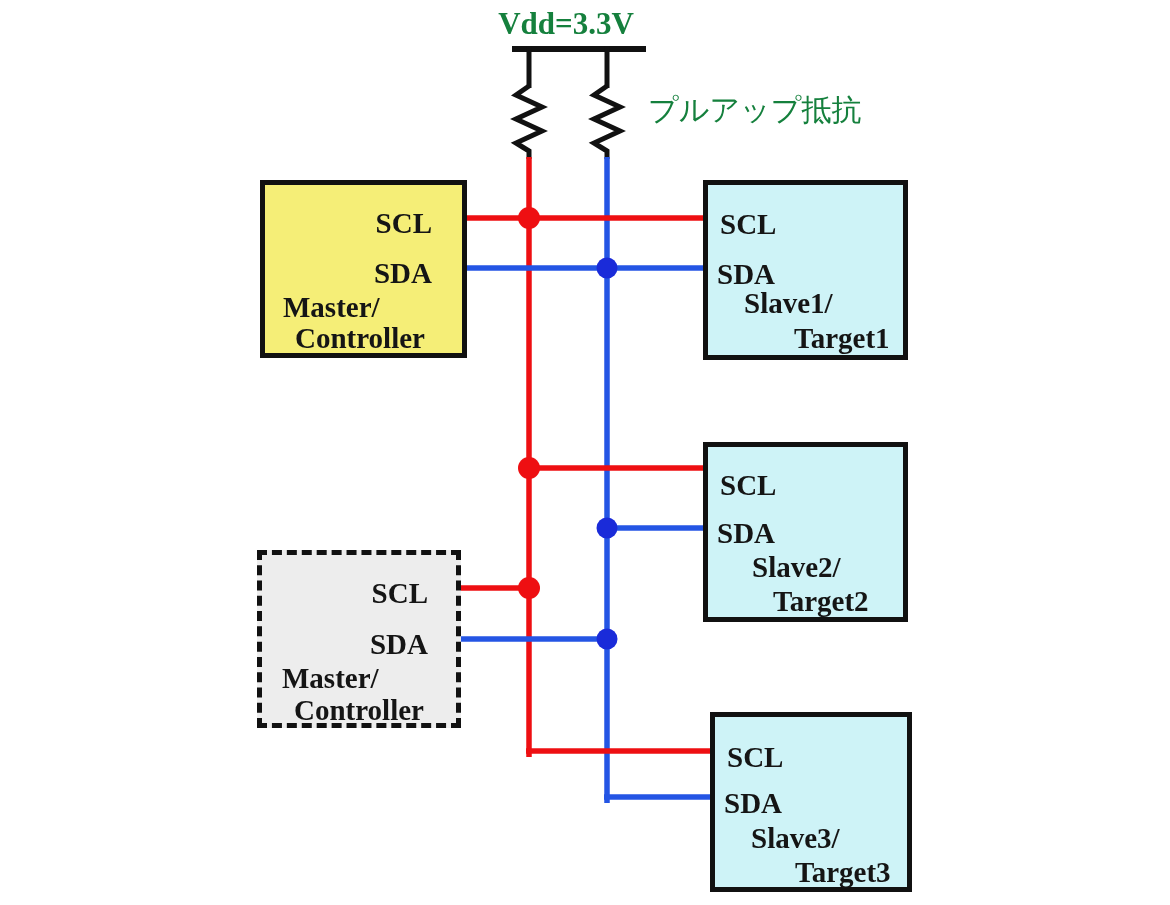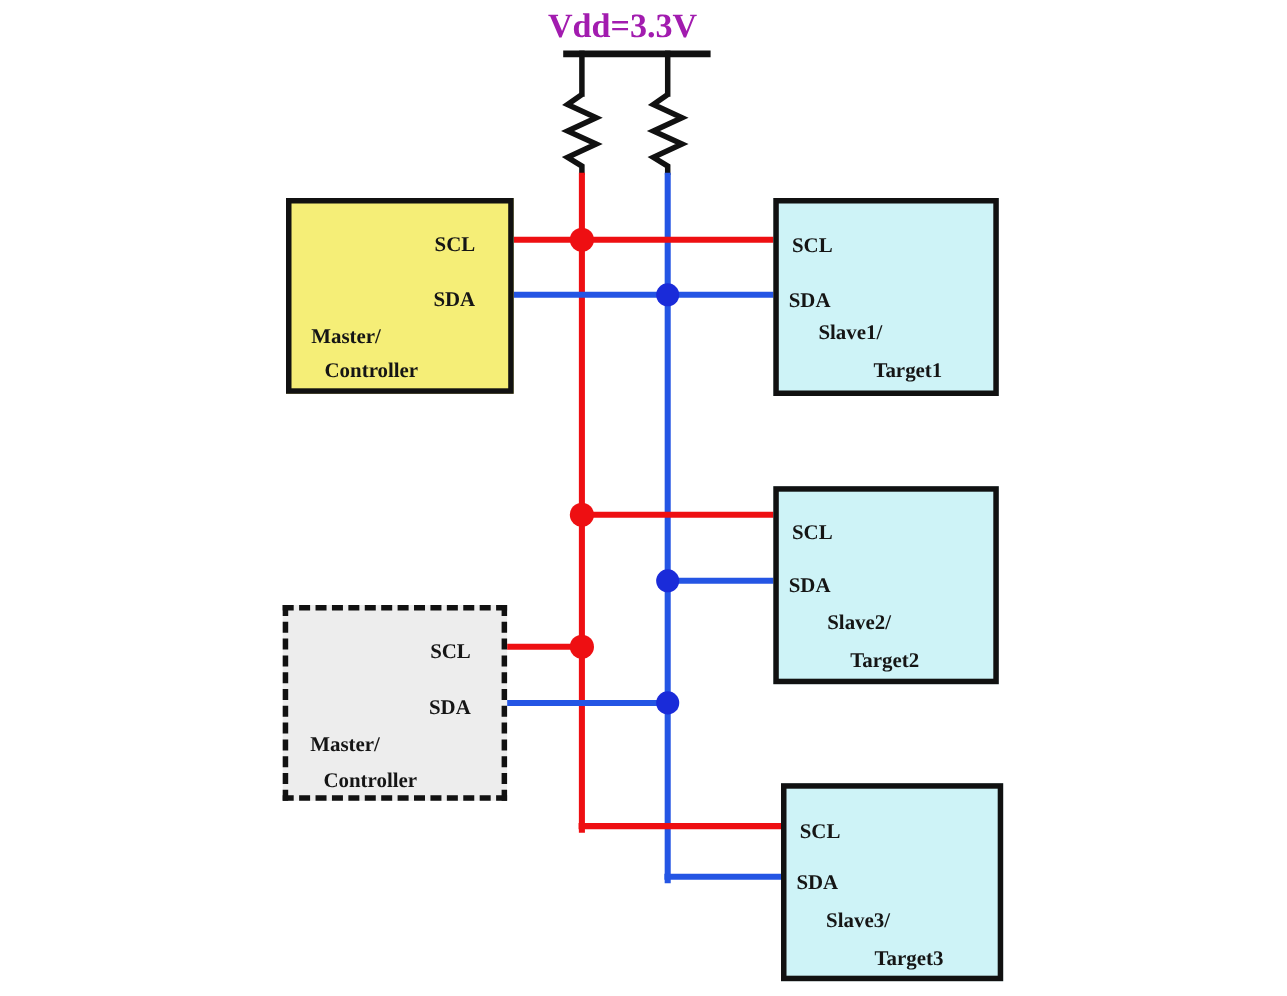--- a/index.html
+++ b/index.html
@@ -17,28 +17,28 @@
     border:5px solid #111111;
   }
   .box.master1{left:260px;top:180px;width:207px;height:178px;background:#f5ee77;}
   .box.slave1 {left:703px;top:180px;width:205px;height:180px;background:#cef3f7;}
   .box.slave2 {left:703px;top:442px;width:205px;height:180px;background:#cef3f7;}
   .box.master2{left:257px;top:550px;width:204px;height:178px;background:#ededed;border-style:dashed;}
   .box.slave3 {left:710px;top:712px;width:202px;height:180px;background:#cef3f7;}
   .box span{
     position:absolute;
     font-weight:bold;
-    font-size:19px;
+    font-size:29px;
     line-height:34px;
     color:#151515;
     white-space:nowrap;
   }
   .lbl{
     position:absolute;
-    color:#a21caf;
+    color:#15803d;
     white-space:nowrap;
   }
   .vdd-label{
     left:496px;top:6px;width:140px;
     text-align:center;
     font-weight:bold;font-size:31px;line-height:36px;
   }
   .pullup-label{
     left:648px;top:92px;
     font-size:30px;line-height:36px;
@@ -72,20 +72,21 @@
 
     <circle cx="529" cy="218" r="11" fill="#ee0f12"></circle>
     <circle cx="529" cy="468" r="11" fill="#ee0f12"></circle>
     <circle cx="529" cy="588" r="11" fill="#ee0f12"></circle>
     <circle cx="607" cy="268" r="10.5" fill="#1a2bd9"></circle>
     <circle cx="607" cy="528" r="10.5" fill="#1a2bd9"></circle>
     <circle cx="607" cy="639" r="10.5" fill="#1a2bd9"></circle>
   </svg>
 
   <div class="lbl vdd-label">Vdd=3.3V</div>
+  <div class="lbl pullup-label">プルアップ抵抗</div>
 
   <div class="box master1">
     <span style="top:21px;right:30px">SCL</span>
     <span style="top:71px;right:30px">SDA</span>
     <span style="top:105px;left:18px">Master/</span>
     <span style="top:136px;left:30px">Controller</span>
   </div>
 
   <div class="box slave1">
     <span style="top:22px;left:12px">SCL</span>

